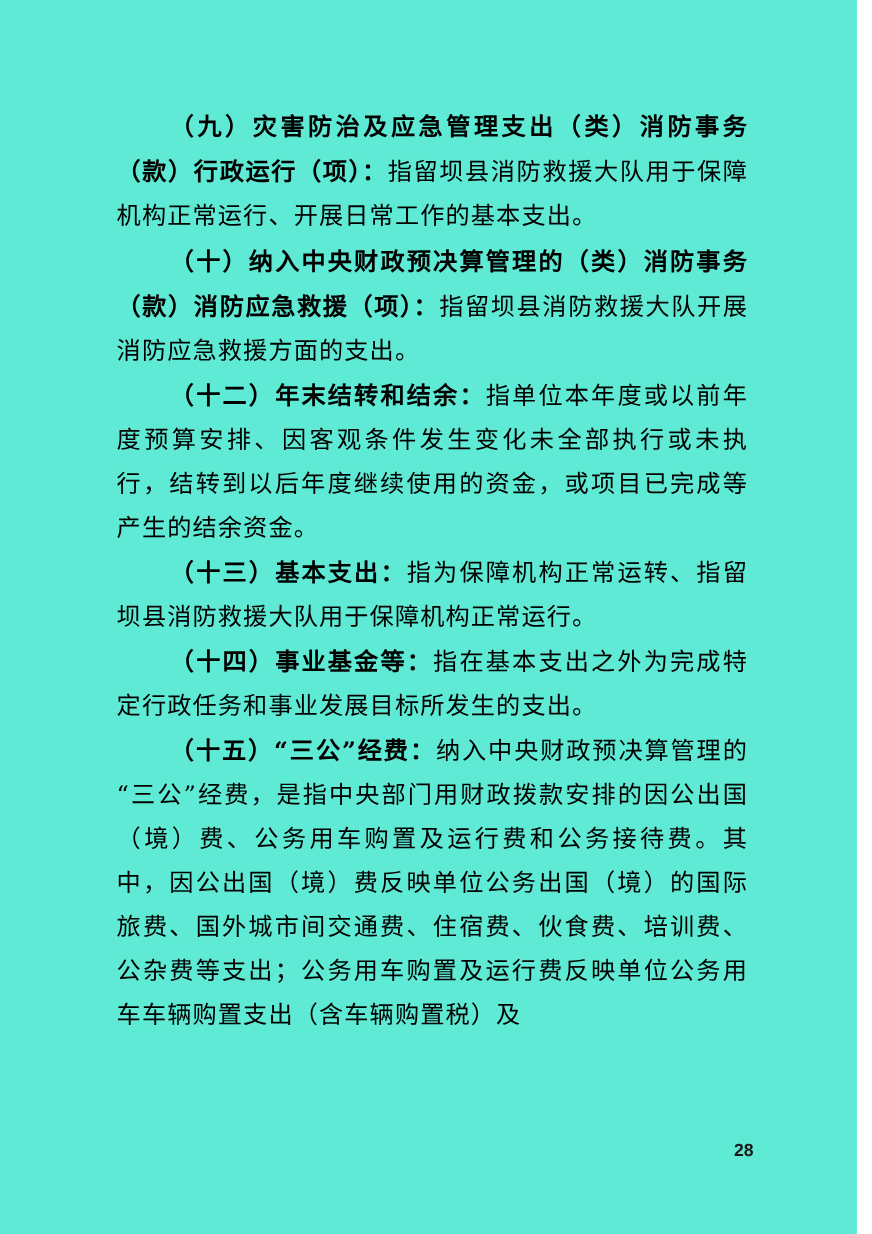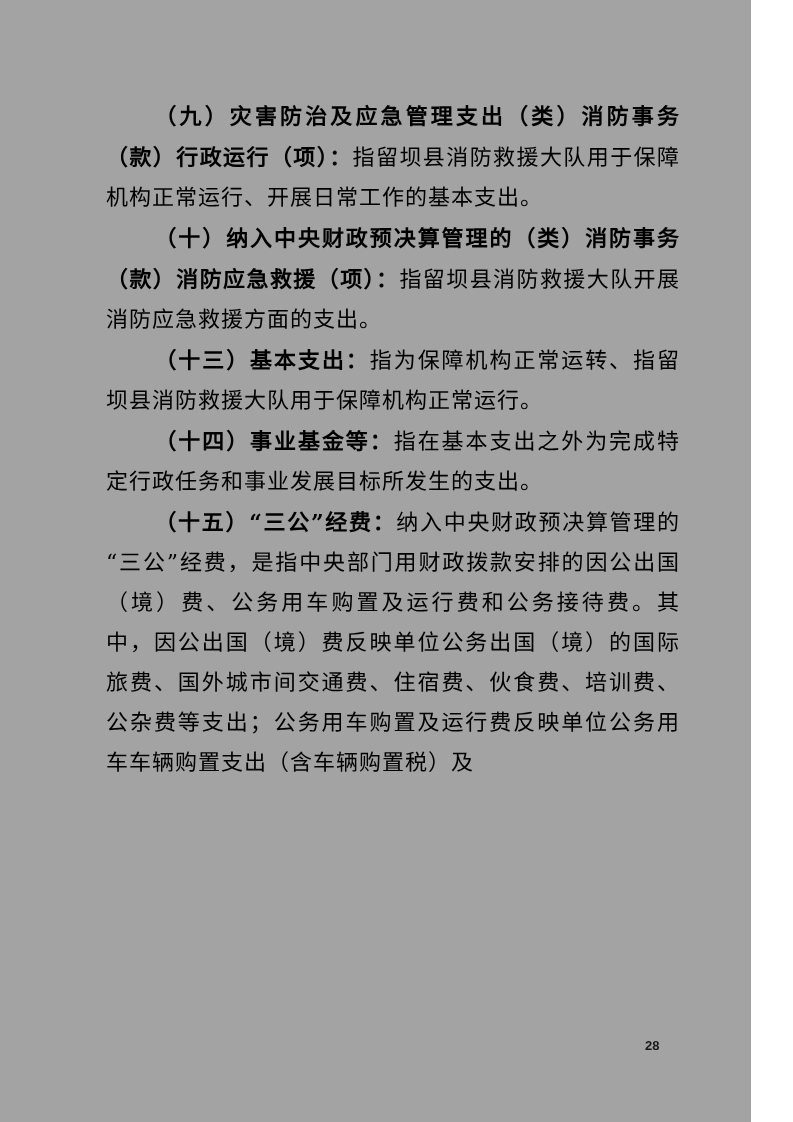--- a/index.html
+++ b/index.html
@@ -4,24 +4,25 @@
 <style>
   html, body {
     margin: 0;
     padding: 0;
     background: #ffffff;
   }
   .page {
     position: relative;
     width: 751px;
     height: 1122px;
-    background: #a3a3a3;
+    background: #5eead4;
     overflow: hidden;
     font-family: "DejaVu Serif", "Liberation Serif", serif;
     color: #000000;
+    padding-left: 28px;
   }
   .content {
     position: absolute;
     left: 106px;
     top: 96px;
     width: 574px;
     font-size: 22px;
     line-height: 40px;
     letter-spacing: 1px;
     text-align: justify;
@@ -32,39 +33,40 @@
     text-indent: 2.2em;
   }
   .para .lead {
     font-weight: 700;
   }
   .page-num {
     position: absolute;
     left: 645px;
     top: 1038px;
     width: 40px;
-    text-align: left;
+    text-align: right;
     font-family: "Liberation Sans", sans-serif;
-    font-size: 13px;
+    font-size: 16px;
     font-weight: 600;
     color: #1a1a1a;
     letter-spacing: 0;
   }
 </style>
 </head>
 <body>
 
 <div class="page">
   <div class="content">
 
     <p class="para"><span class="lead">（九）灾害防治及应急管理支出（类）消防事务（款）行政运行（项）：</span><span>指留坝县消防救援大队用于保障机构正常运行、开展日常工作的基本支出。</span></p>
 
     <p class="para"><span class="lead">（十）纳入中央财政预决算管理的（类）消防事务（款）消防应急救援（项）：</span><span>指留坝县消防救援大队开展消防应急救援方面的支出。</span></p>
 
 
+    <p class="para"><span class="lead">（十二）年末结转和结余：</span><span>指单位本年度或以前年度预算安排、因客观条件发生变化未全部执行或未执行，结转到以后年度继续使用的资金，或项目已完成等产生的结余资金。</span></p>
 
     <p class="para"><span class="lead">（十三）基本支出：</span><span>指为保障机构正常运转、指留坝县消防救援大队用于保障机构正常运行。</span></p>
 
     <p class="para"><span class="lead">（十四）事业基金等：</span><span>指在基本支出之外为完成特定行政任务和事业发展目标所发生的支出。</span></p>
 
     <p class="para"><span class="lead">（十五）“三公”经费：</span><span>纳入中央财政预决算管理的“三公”经费，是指中央部门用财政拨款安排的因公出国（境）费、公务用车购置及运行费和公务接待费。其中，因公出国（境）费反映单位公务出国（境）的国际旅费、国外城市间交通费、住宿费、伙食费、培训费、公杂费等支出；公务用车购置及运行费反映单位公务用车车辆购置支出（含车辆购置税）及</span></p>
 
   </div>
 
   <div class="page-num">28</div>

